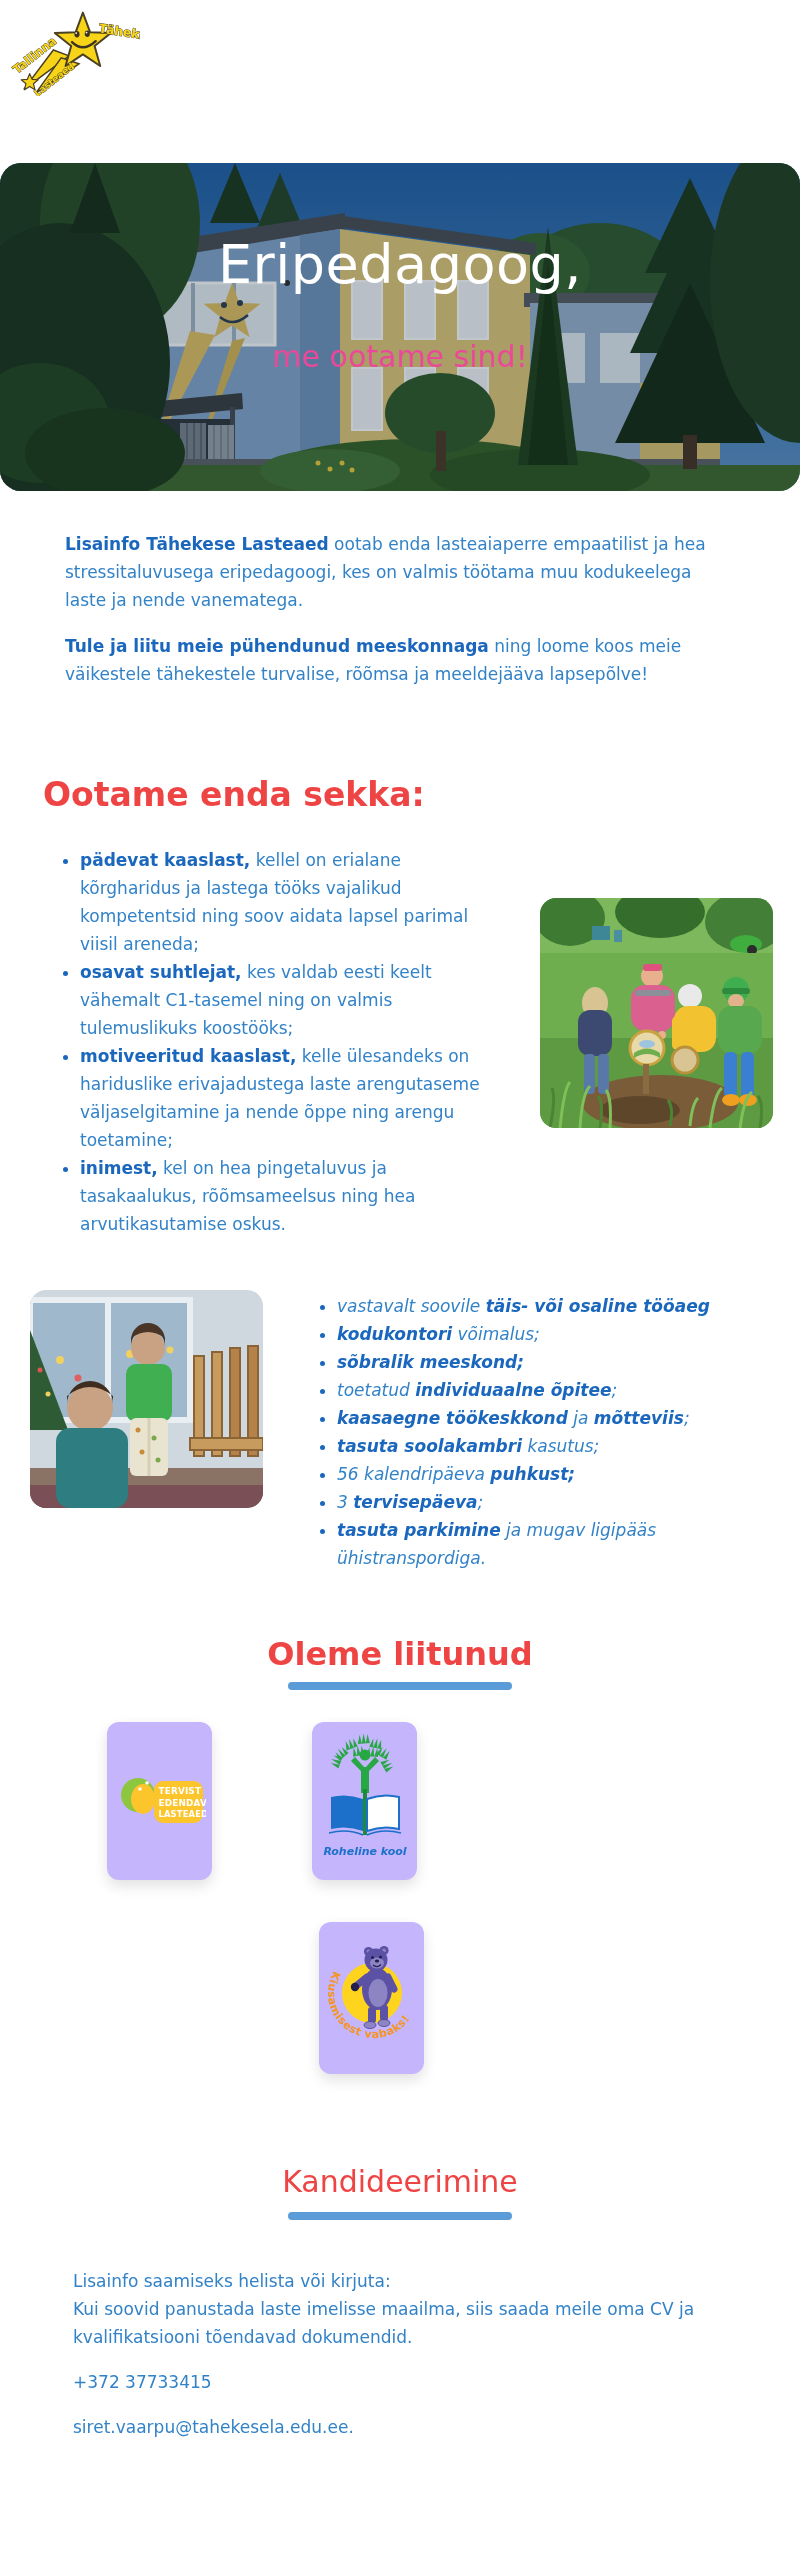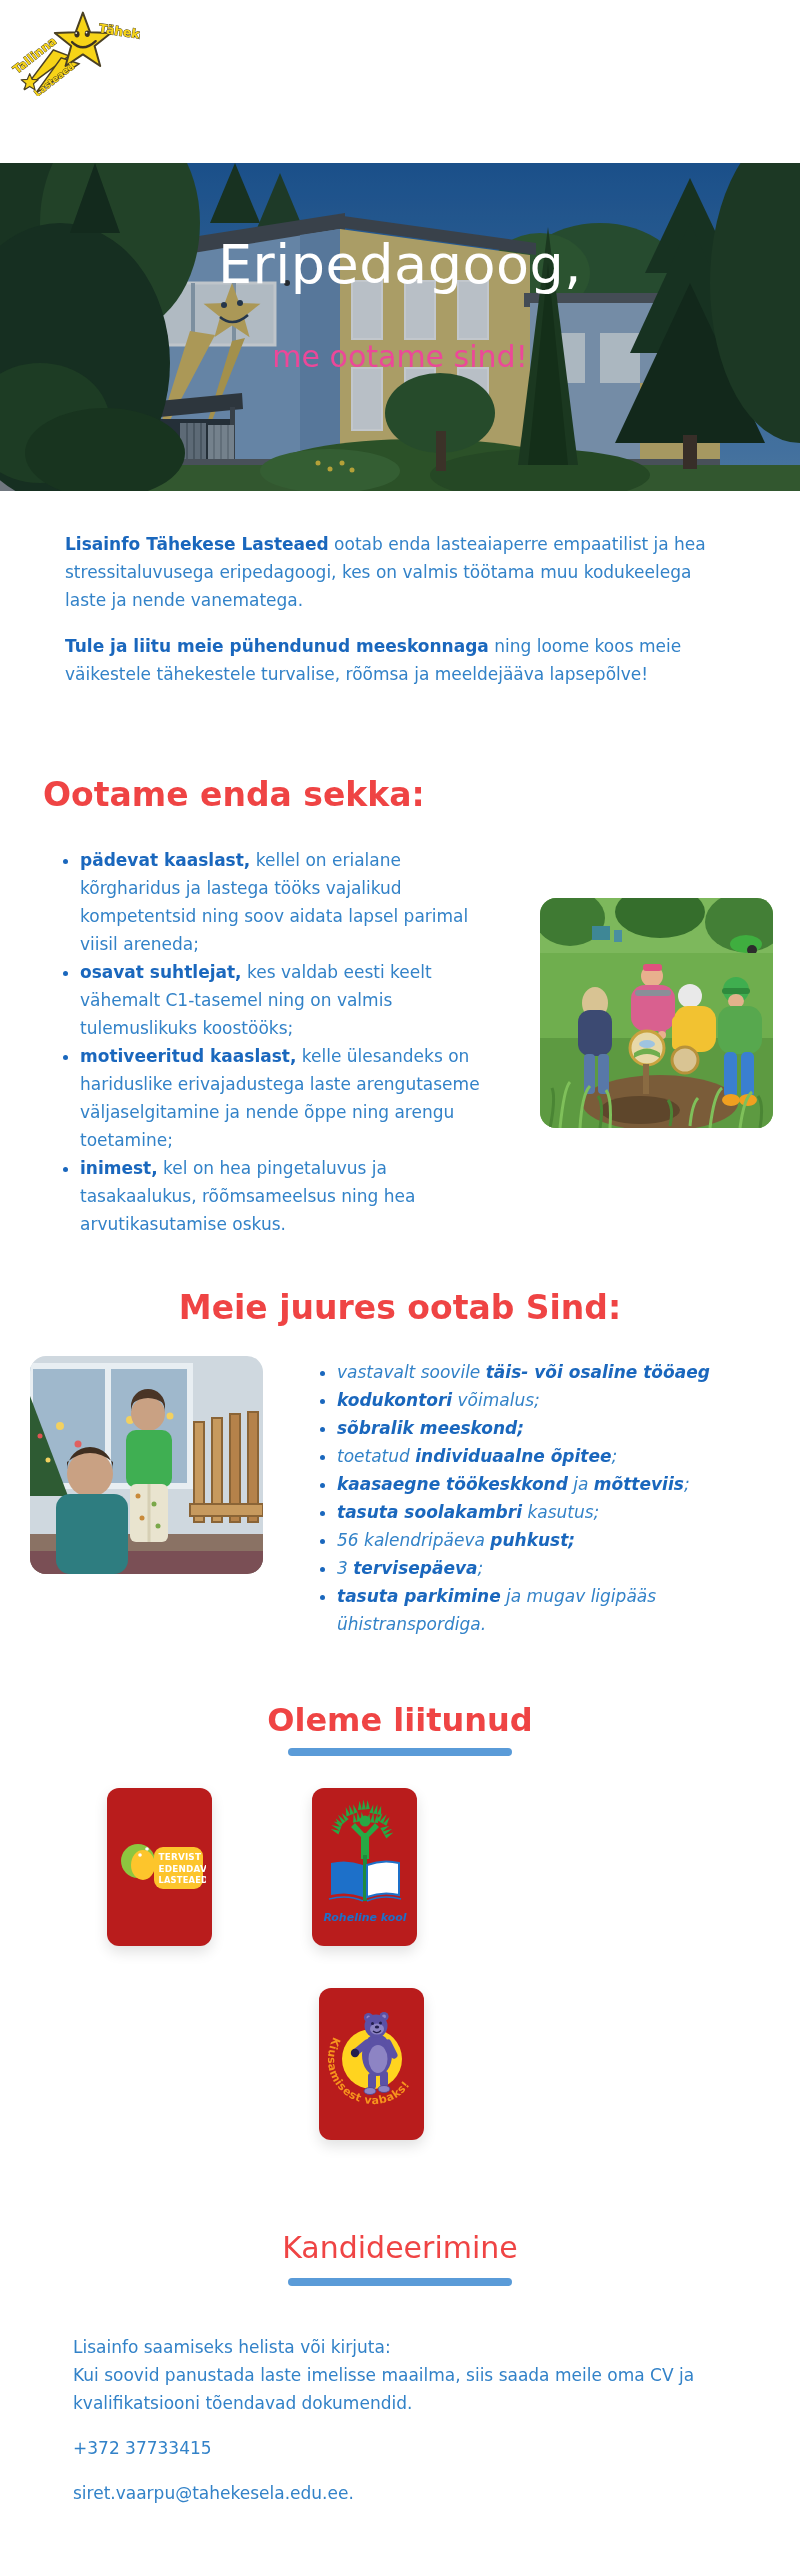--- a/index.html
+++ b/index.html
@@ -6,21 +6,21 @@
   body{
     width:800px;height:2550px;overflow:hidden;background:#fff;
     font-family:"DejaVu Sans","Liberation Sans",sans-serif;
     -webkit-font-smoothing:antialiased;
   }
   .b{font-weight:700;color:#1a67bd;}
   
   .header{height:163px;position:relative;background:#fff;}
   .brand-logo{position:absolute;left:10px;top:4px;}
   
-  .hero{height:328px;position:relative;overflow:hidden;}
+  .hero{height:328px;position:relative;overflow:hidden;border-radius:21px;}
   .hero svg.scene{position:absolute;inset:0;display:block;}
   .hero-title{position:absolute;top:70px;left:0;right:0;text-align:center;
     color:#fff;font-size:54px;font-weight:400;letter-spacing:.5px;}
   .hero-sub{position:absolute;top:176px;left:0;right:0;text-align:center;
     color:#ec4899;font-size:30px;font-weight:400;}
   
   .body-text{color:#3282c8;font-size:17px;line-height:28px;}
   .intro{padding:39px 0 0 65px;}
   .intro p{width:660px;margin:0;}
   .intro .p2{margin-top:18px;}
@@ -37,21 +37,21 @@
   .offers{padding:12px 0 52px 0;}
   .offers h2{font-size:33px;line-height:36px;font-weight:700;text-align:center;margin:0 0 30px 0;}
   .offers .row{display:flex;align-items:flex-start;}
   .offers .photo{margin-left:30px;width:233px;height:218px;flex:none;}
   .offers ul{margin:2px 0 0 52px;padding-left:22px;width:430px;font-style:italic;}
   
   .members{padding:12px 0 88px 0;}
   .members h2{font-size:32px;line-height:36px;font-weight:700;text-align:center;}
   .bar{width:224px;height:8px;border-radius:4px;background:#5a9bd8;margin:10px auto 0;}
   .cards{position:relative;height:352px;margin-top:32px;}
-  .card{position:absolute;background:#b91c1c;border-radius:12px;
+  .card{position:absolute;background:#c4b5fd;border-radius:12px;
     box-shadow:0 6px 14px rgba(0,0,0,.12);display:flex;align-items:center;justify-content:center;}
   .card-1{left:107px;top:0;width:105px;height:158px;}
   .card-2{left:312px;top:0;width:105px;height:158px;}
   .card-3{left:319px;top:200px;width:105px;height:152px;}
   
   .apply h2{font-size:30px;line-height:40px;font-weight:400;text-align:center;}
   .apply-body{padding:28px 0 0 73px;}
   .apply-body p{margin:0;width:680px;}
   .apply-body .m{margin-top:19px;}
   .apply-body .s{margin-top:17px;}
@@ -236,21 +236,20 @@
       <circle cx="145" cy="162" r="13" fill="#d9c493" stroke="#b8923a" stroke-width="3"></circle>
       <rect x="103" y="166" width="6" height="30" fill="#8a6b42"></rect>
 
       <path d="M20,230 Q24,190 30,184 M40,230 Q42,196 50,188 M70,230 Q72,200 66,192 M170,230 Q174,196 182,190 M200,230 Q204,200 212,194 M150,228 Q152,206 158,200" stroke="#7fc05a" stroke-width="3" fill="none"></path>
       <path d="M10,230 Q16,200 12,190 M60,230 Q64,206 58,198 M130,228 Q134,210 128,202 M220,230 Q224,206 218,198" stroke="#4a8534" stroke-width="3" fill="none"></path>
     </svg>
   </span>
 </div>
 
 <div class="offers">
-  <h2 class="sec">Meie juures ootab Sind:</h2>
   <div class="row">
     <span class="photo">
       <svg width="233" height="218" viewBox="0 0 233 218">
         <rect width="233" height="218" fill="#cfd8df"></rect>
         <rect x="0" y="10" width="160" height="120" fill="#9fb8cc" stroke="#e8eef2" stroke-width="6"></rect>
         <line x1="78" y1="10" x2="78" y2="130" stroke="#e8eef2" stroke-width="6"></line>
         <circle cx="30" cy="70" r="4" fill="#f2d060"></circle>
           <circle cx="48" cy="88" r="3.5" fill="#e06060"></circle>
         <circle cx="100" cy="64" r="4" fill="#f2d060"></circle>
           <circle cx="122" cy="84" r="3.5" fill="#70c0e8"></circle>

